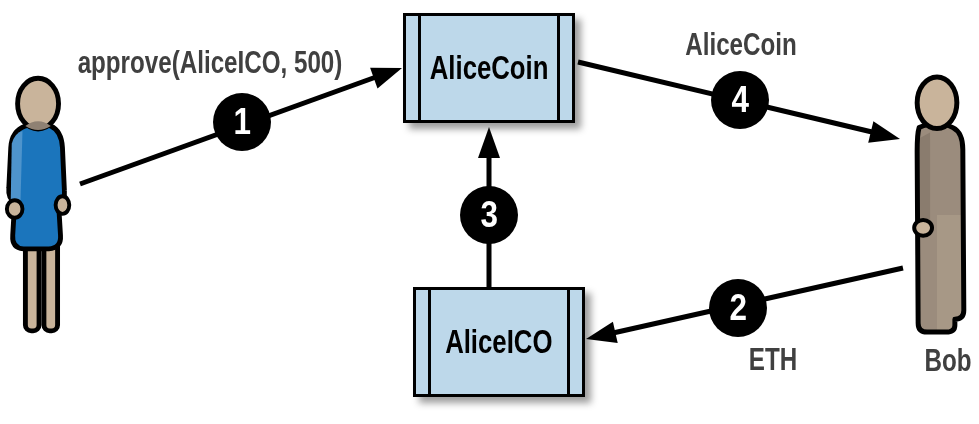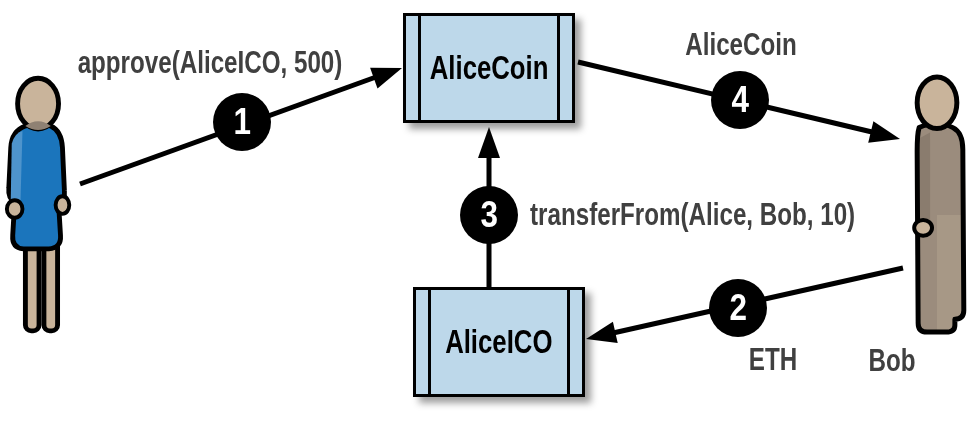--- a/index.html
+++ b/index.html
@@ -112,21 +112,21 @@
   <svg class="person" style="left:903px; top:74px;" width="70" height="268" viewBox="0 0 70 270">
     <g stroke-linejoin="round" stroke-linecap="round">
       <path d="M 16 54 Q 34 46 50 54 Q 60 59 60 76 L 61 238 Q 61 247 52 247 L 52 253 Q 52 260 43 260 L 24 260 Q 15 260 15 251 L 14 78 Q 14 60 16 54 Z" fill="#9b8c7d" stroke="none"></path>
       <path d="M 34 142 L 60 142 L 61 238 Q 61 247 52 247 L 52 253 Q 52 260 43 260 L 34 260 Z" fill="#a79886" stroke="none"></path>
       <path d="M 14 66 L 27 59 L 27 150 Q 20 158 14 152 Z" fill="#8a7c6e" stroke="none"></path>
       <path d="M 16 54 Q 34 46 50 54 Q 60 59 60 76 L 61 238 Q 61 247 52 247 L 52 253 Q 52 260 43 260 L 24 260 Q 15 260 15 251 L 14 78 Q 14 60 16 54 Z" fill="none" stroke="#000" stroke-width="5"></path>
       <ellipse cx="20" cy="155" rx="9" ry="8" fill="#c9b49b" stroke="#000" stroke-width="4"></ellipse>
       <ellipse cx="34" cy="29" rx="20" ry="26" fill="#c9b49b" stroke="#000" stroke-width="5"></ellipse>
     </g>
   </svg>
-  <div class="lbl centered" style="left:892px; top:361px;">
+  <div class="lbl centered" style="left:948px; top:361px;">
     <span class="cond">Bob</span>
   </div>
 
   <svg class="arrows" width="979" height="424" viewBox="0 0 979 424">
     <g stroke="#000" fill="#000">
       <line x1="80" y1="184" x2="376" y2="77" stroke-width="5"></line>
       <polygon points="402,68 377.5,88.5 370.1,67.8" stroke="none"></polygon>
     </g>
     <g stroke="#000" fill="#000">
       <line x1="903" y1="268" x2="613" y2="333" stroke-width="5"></line>
@@ -154,20 +154,17 @@
   <div class="badge" style="left:711px; top:71px;">
     <span>4</span>
   </div>
 
   <div class="lbl centered" style="left:210px; top:63px;">
     <span class="cond">approve(AliceICO, 500)</span>
   </div>
   <div class="lbl centered" style="left:773px; top:360px;">
     <span class="cond">ETH</span>
   </div>
-  <div class="lbl vcenter" style="left:530px; top:215px;">
-    <span class="cond from-left">transferFrom(Alice, Bob, 10)</span>
-  </div>
   <div class="lbl centered" style="left:741px; top:45px;">
     <span class="cond">AliceCoin</span>
   </div>
 
 </div>
 
 </body></html>

